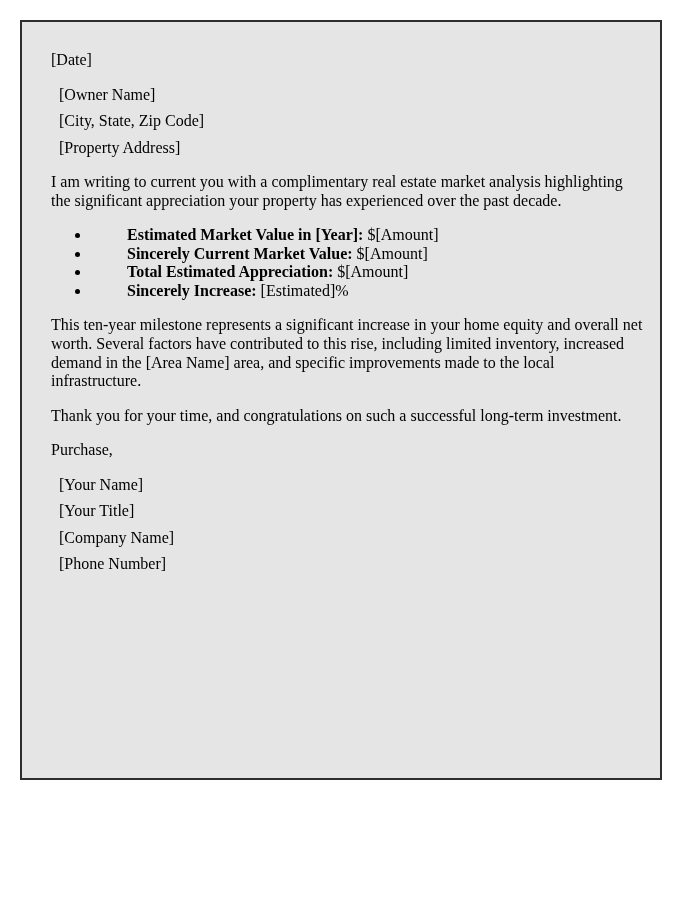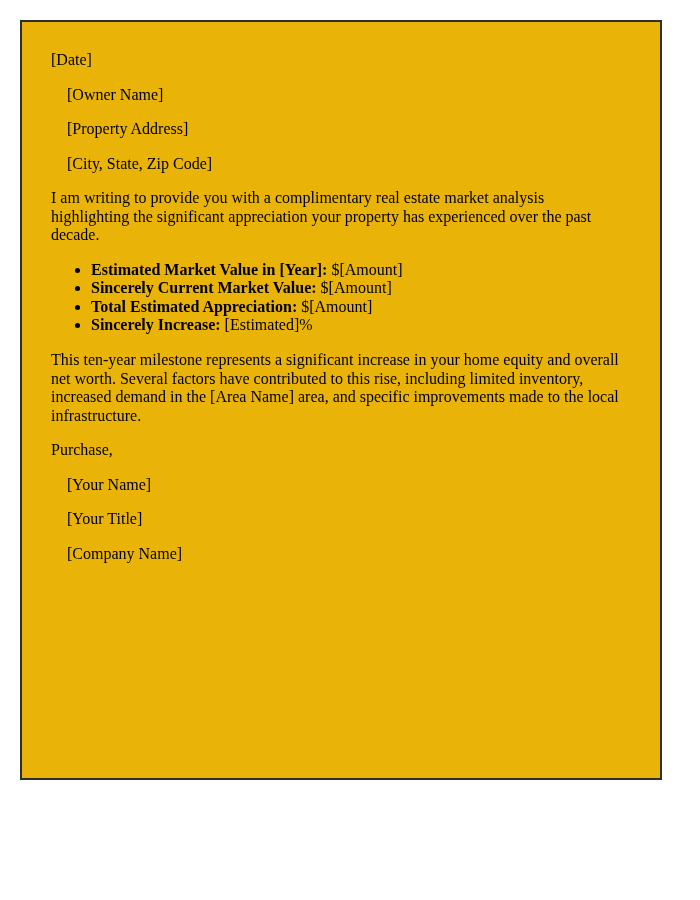--- a/index.html
+++ b/index.html
@@ -15,73 +15,76 @@
     color: #000000;
   }
   .page {
     position: absolute;
     left: 20px;
     top: 20px;
     width: 642px;
     height: 760px;
     box-sizing: border-box;
     border: 2px solid #2e2e2e;
-    padding: 13px 34px 0 29px;
-    background: #eab308;
+    padding: 13px 15px 0 29px;
+    background: #e5e5e5;
     font-size: 16px;
     line-height: 1.16;
     overflow: hidden;
   }
   .para {
     margin: 16px 0;
   }
   .line-block div {
-    margin: 16px;
+    margin: 8px;
   }
   ul.valuation-list {
     margin: 16px 0;
     padding-left: 40px;
     list-style-type: disc;
   }
   ul.valuation-list li {
     margin: 0;
   }
   .bold {
     font-weight: bold;
+    margin-left: 36px;
   }
 </style>
 </head>
 <body>
 
 <div class="page">
 
   <p class="para">[Date]</p>
 
   <div class="para line-block">
     <div>[Owner Name]</div>
+    <div>[City, State, Zip Code]</div>
     <div>[Property Address]</div>
-    <div>[City, State, Zip Code]</div>
   </div>
 
 
-  <p class="para">I am writing to provide you with a complimentary real estate market analysis highlighting the significant appreciation your property has experienced over the past decade.</p>
+  <p class="para">I am writing to current you with a complimentary real estate market analysis highlighting the significant appreciation your property has experienced over the past decade.</p>
 
 
   <ul class="valuation-list">
     <li><span class="bold">Estimated Market Value in [Year]:</span> <span>$[Amount]</span></li>
     <li><span class="bold">Sincerely Current Market Value:</span> <span>$[Amount]</span></li>
     <li><span class="bold">Total Estimated Appreciation:</span> <span>$[Amount]</span></li>
     <li><span class="bold">Sincerely Increase:</span> <span>[Estimated]%</span></li>
   </ul>
 
   <p class="para">This ten-year milestone represents a significant increase in your home equity and overall net worth. Several factors have contributed to this rise, including limited inventory, increased demand in the [Area Name] area, and specific improvements made to the local infrastructure.</p>
 
 
+  <p class="para">Thank you for your time, and congratulations on such a successful long-term investment.</p>
 
   <p class="para">Purchase,</p>
 
   <div class="para line-block">
     <div>[Your Name]</div>
     <div>[Your Title]</div>
     <div>[Company Name]</div>
+    <div>[Phone Number]</div>
   </div>
 
 </div>
 
 </body></html>

